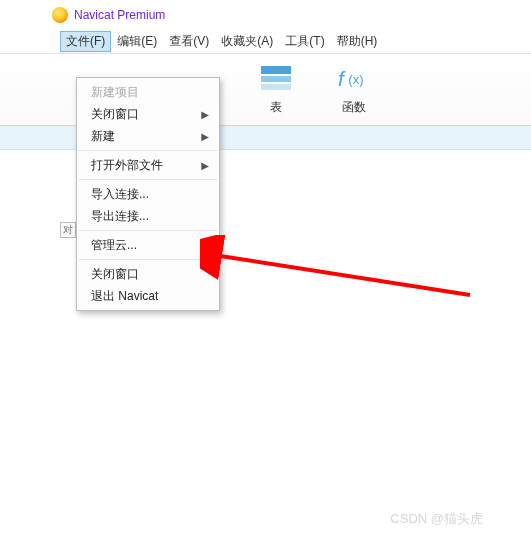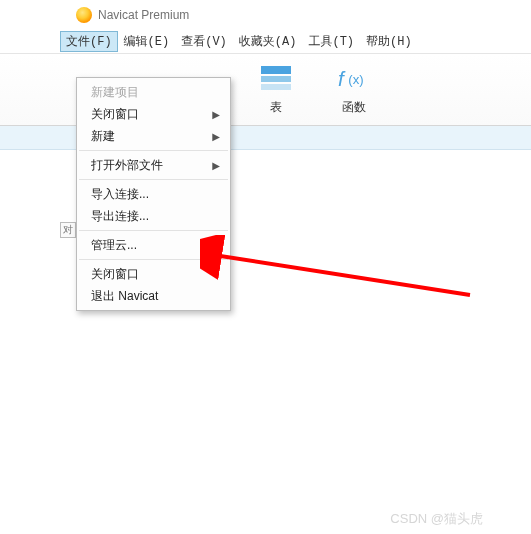--- a/index.html
+++ b/index.html
@@ -1,33 +1,33 @@
 <!DOCTYPE html>
 <html><head>
   <meta charset="utf-8">
   <style>
     * { box-sizing: border-box; margin: 0; padding: 0; font-family: "Microsoft YaHei", "Segoe UI", sans-serif; }
     body { width: 531px; height: 534px; background: #fff; position: relative; overflow: hidden; }
     
-    .title-bar { height: 30px; background: #fff; display: flex; align-items: center; padding-left: 76px; font-size: 12px; color: #737373; }
+    .title-bar { height: 30px; background: #fff; display: flex; align-items: center; padding-left: 52px; font-size: 12px; color: #6d28d9; }
     .app-icon { width: 16px; height: 16px; margin-right: 6px; border-radius: 50%; background: radial-gradient(circle at 40% 35%, #ffe680 0%, #ffcc33 40%, #ff9900 70%); display: inline-block; }
     
     .menu-bar { height: 24px; background: #fff; display: flex; align-items: center; padding-left: 60px; font-size: 12px; color: #333; border-bottom: 1px solid #e5e5e5; }
-    .menu-item { padding: 2px 6px; cursor: pointer; font-family: Liberation Mono, monospace; }
+    .menu-item { padding: 2px 6px; cursor: pointer; }
     .menu-item.active { background: #cce8f7; border: 1px solid #7fb8d6; padding: 1px 5px; }
     
     .toolbar { height: 72px; background: linear-gradient(#ffffff, #fafafa); border-bottom: 1px solid #d6d6d6; display: flex; align-items: center; padding-left: 250px; gap: 26px; }
     .tb-item { display: flex; flex-direction: column; align-items: center; justify-content: center; gap: 4px; cursor: pointer; font-size: 12px; color: #333; width: 52px; }
     .tb-icon { width: 32px; height: 32px; display: flex; align-items: center; justify-content: center; }
     
     .breadcrumb-strip { height: 24px; background: #e8f4fb; border-bottom: 1px solid #d0e3ef; }
     
     .side-tab { position: absolute; left: 60px; top: 222px; width: 16px; height: 16px; border: 1px solid #bbb; background: #fafafa; font-size: 10px; color: #777; display: flex; align-items: center; justify-content: center; }
     
-    .dropdown { position: absolute; left: 76px; top: 77px; width: 155px; background: #fdfdfd; border: 1px solid #bcbcbc; box-shadow: 2px 3px 6px rgba(0,0,0,.25); padding: 3px 0; font-size: 12px; }
+    .dropdown { position: absolute; left: 76px; top: 77px; width: 144px; background: #fdfdfd; border: 1px solid #bcbcbc; box-shadow: 2px 3px 6px rgba(0,0,0,.25); padding: 3px 0; font-size: 12px; }
     .dd-row { display: flex; align-items: center; height: 22px; padding: 0 18px 0 14px; color: #222; position: relative; cursor: pointer; }
     .dd-row.disabled { color: #a8a8a8; cursor: default; }
     .dd-row .arrow { position: absolute; right: 10px; color: #555; font-size: 10px; }
     .dd-sep { height: 1px; background: #e2e2e2; margin: 3px 2px; }
     
     .red-arrow { position: absolute; left: 200px; top: 235px; pointer-events: none; }
     
     .watermark { position: absolute; right: 48px; bottom: 6px; font-size: 13px; color: #d6d6d6; }
   </style>
 </head>

